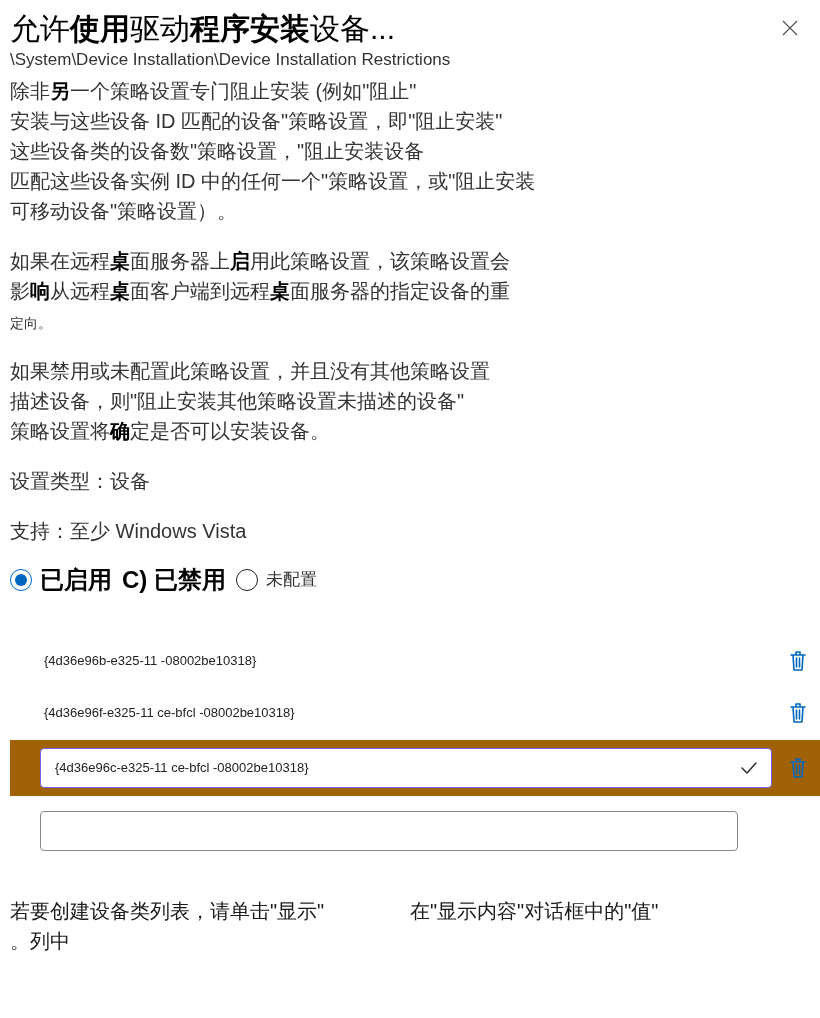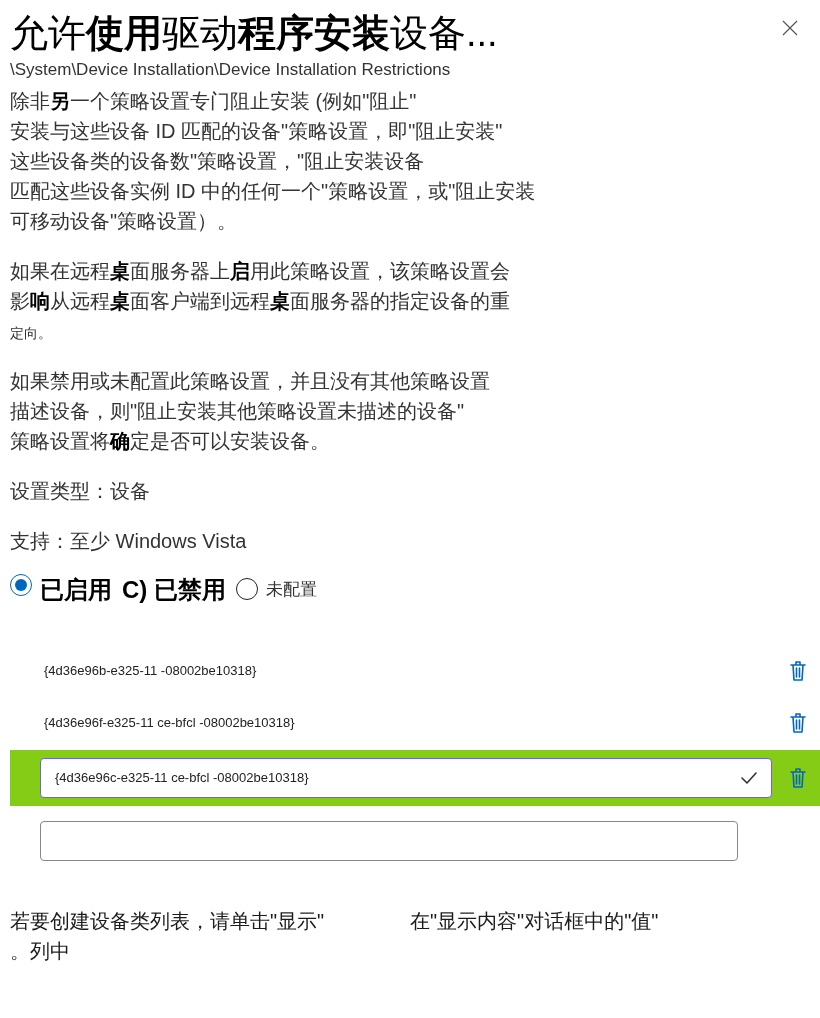--- a/index.html
+++ b/index.html
@@ -17,21 +17,21 @@
     position: absolute;
     top: 14px;
     right: 16px;
     width: 28px;
     height: 28px;
     cursor: pointer;
     color: #555;
     display:flex; align-items:center; justify-content:center;
   }
   .title {
-    font-size: 38px;
+    font-size: 30px;
     line-height: 1.25;
     color: #000;
   }
   .title .b { font-weight: 700; }
   .breadcrumb {
     font-size: 17px;
     color: #333;
     margin-top: 2px;
   }
   .desc {
@@ -43,20 +43,21 @@
   }
   .desc .b { font-weight: 700; color:#000; }
   .radios {
     display: flex;
     align-items: center;
     gap: 10px;
     margin: 18px 0 40px 0;
   }
   .radio {
     display: inline-flex;
+    align-items: center;
     gap: 8px;
     cursor: pointer;
   }
   .radio .outer {
     width: 22px; height: 22px;
     border: 1.5px solid #222;
     border-radius: 50%;
     display:flex; align-items:center; justify-content:center;
   }
   .radio.selected .outer { border-color: #0067c0; }
@@ -89,21 +90,21 @@
     color: #222;
     padding-left: 4px;
   }
   .trash {
     width: 24px; height: 24px;
     color: #0067c0;
     cursor: pointer;
     display:flex; align-items:center; justify-content:center;
   }
   .row.active {
-    background: #84cc16;
+    background: #a16207;
     margin-left: -30px;
     padding-left: 30px;
     margin-right: -10px;
     padding-right: 10px;
     height: 56px;
   }
   .row.active .input-wrap {
     flex: 1;
     display:flex;
     align-items:center;

